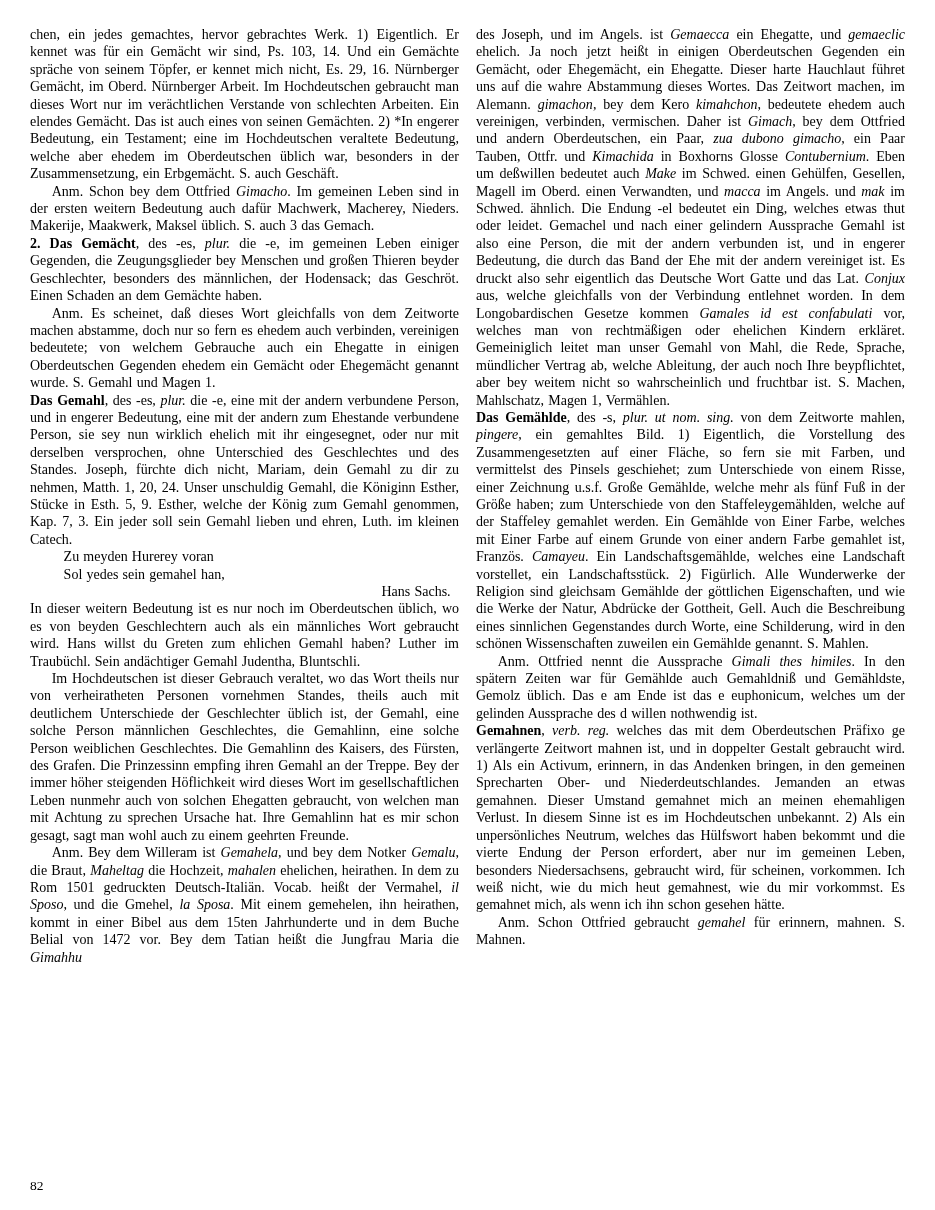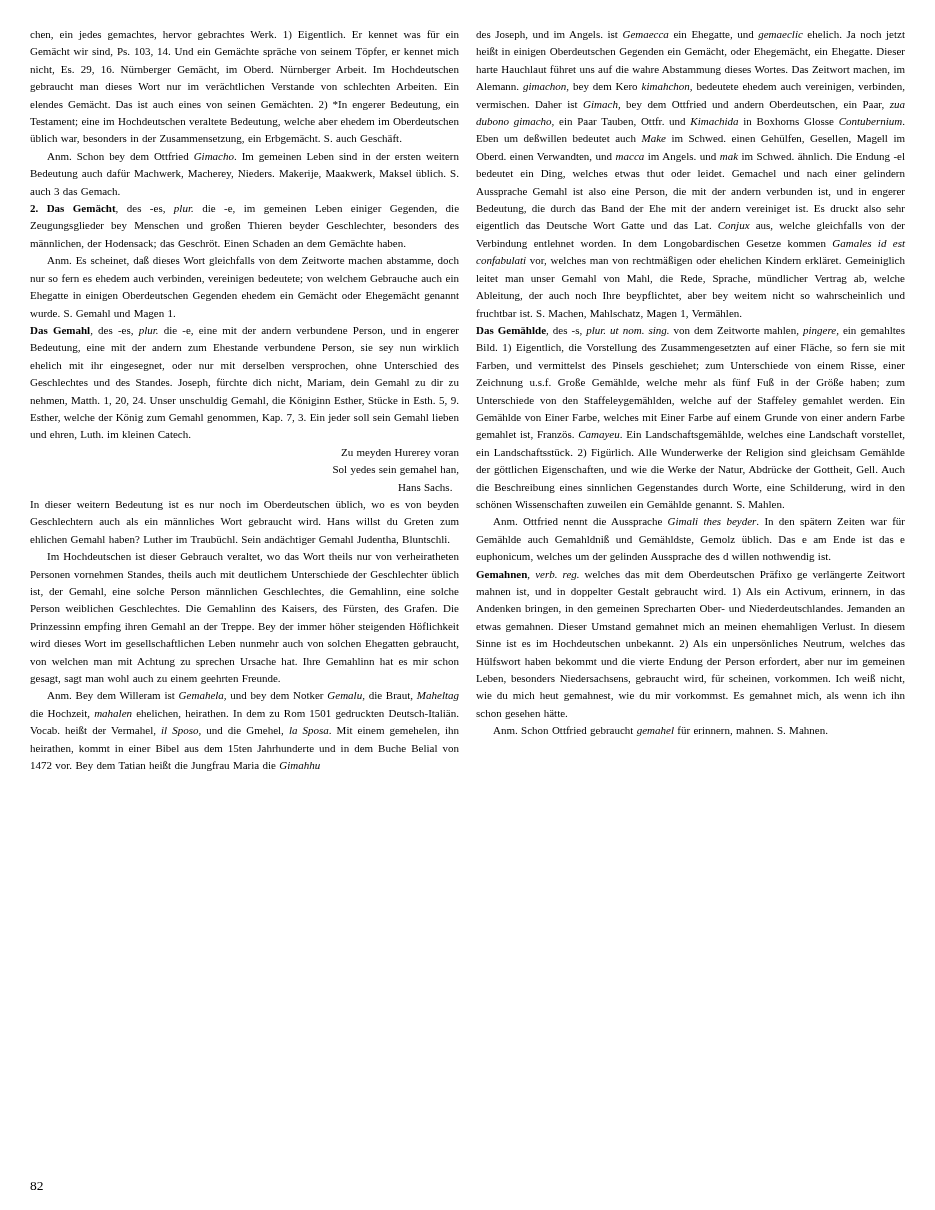--- a/index.html
+++ b/index.html
@@ -12,28 +12,28 @@
     font-family: "Liberation Serif", "DejaVu Serif", serif;
     position: relative;
     padding: 26px 30px 0 30px;
     overflow: hidden;
   }
   .columns { display: flex; gap: 17px; }
   .col {
     flex: 1 1 0;
     min-width: 0;
     text-align: justify;
-    font-size: 11px;
+    font-size: 14px;
     line-height: 17.4px;
     word-spacing: 0.05em;
     hyphens: auto;
   }
   p.para { margin: 0; }
   p.indent { text-indent: 1.55em; }
-  p.verse { margin-left: 2.4em; text-align: right; }
+  p.verse { margin-left: 2.4em; text-align: left; }
   p.attribution { text-align: right; padding-right: 0.6em; }
   .page-number {
     position: absolute;
     left: 30px;
     bottom: 16px;
     font-size: 13.5px;
     text-align: center;
   }
   b { font-weight: bold; }
   i { }
@@ -52,19 +52,19 @@
         <p class="para verse"><span>Zu meyden Hurerey voran</span></p>
         <p class="para verse"><span>Sol yedes sein gemahel han,</span></p>
         <p class="para attribution"><span>Hans Sachs.</span></p>
         <p class="para plain"><span>In dieser weitern Bedeutung ist es nur noch im Oberdeutschen üblich, wo es von beyden Geschlechtern auch als ein männliches Wort gebraucht wird. Hans willst du Greten zum ehlichen Gemahl haben? Luther im Traubüchl. Sein andächtiger Gemahl Judentha, Bluntschli.</span></p>
         <p class="para indent"><span>Im Hochdeutschen ist dieser Gebrauch veraltet, wo das Wort theils nur von verheiratheten Personen vornehmen Standes, theils auch mit deutlichem Unterschiede der Geschlechter üblich ist, der Gemahl, eine solche Person männlichen Geschlechtes, die Gemahlinn, eine solche Person weiblichen Geschlechtes. Die Gemahlinn des Kaisers, des Fürsten, des Grafen. Die Prinzessinn empfing ihren Gemahl an der Treppe. Bey der immer höher steigenden Höflichkeit wird dieses Wort im gesellschaftlichen Leben nunmehr auch von solchen Ehegatten gebraucht, von welchen man mit Achtung zu sprechen Ursache hat. Ihre Gemahlinn hat es mir schon gesagt, sagt man wohl auch zu einem geehrten Freunde.</span></p>
         <p class="para indent"><span>Anm. Bey dem Willeram ist </span><i>Gemahela</i><span>, und bey dem Notker </span><i>Gemalu</i><span>, die Braut, </span><i>Maheltag</i><span> die Hochzeit, </span><i>mahalen</i><span> ehelichen, heirathen. In dem zu Rom 1501 gedruckten Deutsch-Italiän. Vocab. heißt der Vermahel, </span><i>il Sposo</i><span>, und die Gmehel, </span><i>la Sposa</i><span>. Mit einem gemehelen, ihn heirathen, kommt in einer Bibel aus dem 15ten Jahrhunderte und in dem Buche Belial von 1472 vor. Bey dem Tatian heißt die Jungfrau Maria die </span><i>Gimahhu</i></p>
       </div>
     <div class="col">
         <p class="para plain"><span>des Joseph, und im Angels. ist </span><i>Gemaecca</i><span> ein Ehegatte, und </span><i>gemaeclic</i><span> ehelich. Ja noch jetzt heißt in einigen Oberdeutschen Gegenden ein Gemächt, oder Ehegemächt, ein Ehegatte. Dieser harte Hauchlaut führet uns auf die wahre Abstammung dieses Wortes. Das Zeitwort machen, im Alemann. </span><i>gimachon</i><span>, bey dem Kero </span><i>kimahchon</i><span>, bedeutete ehedem auch vereinigen, verbinden, vermischen. Daher ist </span><i>Gimach</i><span>, bey dem Ottfried und andern Oberdeutschen, ein Paar, </span><i>zua dubono gimacho</i><span>, ein Paar Tauben, Ottfr. und </span><i>Kimachida</i><span> in Boxhorns Glosse </span><i>Contubernium</i><span>. Eben um deßwillen bedeutet auch </span><i>Make</i><span> im Schwed. einen Gehülfen, Gesellen, Magell im Oberd. einen Verwandten, und </span><i>macca</i><span> im Angels. und </span><i>mak</i><span> im Schwed. ähnlich. Die Endung -el bedeutet ein Ding, welches etwas thut oder leidet. Gemachel und nach einer gelindern Aussprache Gemahl ist also eine Person, die mit der andern verbunden ist, und in engerer Bedeutung, die durch das Band der Ehe mit der andern vereiniget ist. Es druckt also sehr eigentlich das Deutsche Wort Gatte und das Lat. </span><i>Conjux</i><span> aus, welche gleichfalls von der Verbindung entlehnet worden. In dem Longobardischen Gesetze kommen </span><i>Gamales id est confabulati</i><span> vor, welches man von rechtmäßigen oder ehelichen Kindern erkläret. Gemeiniglich leitet man unser Gemahl von Mahl, die Rede, Sprache, mündlicher Vertrag ab, welche Ableitung, der auch noch Ihre beypflichtet, aber bey weitem nicht so wahrscheinlich und fruchtbar ist. S. Machen, Mahlschatz, Magen 1, Vermählen.</span></p>
         <p class="para plain"><b>Das Gemählde</b><span>, des -s, </span><i>plur. ut nom. sing.</i><span> von dem Zeitworte mahlen, </span><i>pingere</i><span>, ein gemahltes Bild. 1) Eigentlich, die Vorstellung des Zusammengesetzten auf einer Fläche, so fern sie mit Farben, und vermittelst des Pinsels geschiehet; zum Unterschiede von einem Risse, einer Zeichnung u.s.f. Große Gemählde, welche mehr als fünf Fuß in der Größe haben; zum Unterschiede von den Staffeleygemählden, welche auf der Staffeley gemahlet werden. Ein Gemählde von Einer Farbe, welches mit Einer Farbe auf einem Grunde von einer andern Farbe gemahlet ist, Französ. </span><i>Camayeu</i><span>. Ein Landschaftsgemählde, welches eine Landschaft vorstellet, ein Landschaftsstück. 2) Figürlich. Alle Wunderwerke der Religion sind gleichsam Gemählde der göttlichen Eigenschaften, und wie die Werke der Natur, Abdrücke der Gottheit, Gell. Auch die Beschreibung eines sinnlichen Gegenstandes durch Worte, eine Schilderung, wird in den schönen Wissenschaften zuweilen ein Gemählde genannt. S. Mahlen.</span></p>
-        <p class="para indent"><span>Anm. Ottfried nennt die Aussprache </span><i>Gimali thes beyder</i><span>. In den spätern Zeiten war für Gemählde auch Gemahldniß und Gemähldste, Gemolz üblich. Das e am Ende ist das e euphonicum, welches um der gelinden Aussprache des d willen nothwendig ist.</span></p>
+        <p class="para indent"><span>Anm. Ottfried nennt die Aussprache </span><i>Gimali thes himiles</i><span>. In den spätern Zeiten war für Gemählde auch Gemahldniß und Gemähldste, Gemolz üblich. Das e am Ende ist das e euphonicum, welches um der gelinden Aussprache des d willen nothwendig ist.</span></p>
         <p class="para plain"><b>Gemahnen</b><span>, </span><i>verb. reg.</i><span> welches das mit dem Oberdeutschen Präfixo ge verlängerte Zeitwort mahnen ist, und in doppelter Gestalt gebraucht wird. 1) Als ein Activum, erinnern, in das Andenken bringen, in den gemeinen Sprecharten Ober- und Niederdeutschlandes. Jemanden an etwas gemahnen. Dieser Umstand gemahnet mich an meinen ehemahligen Verlust. In diesem Sinne ist es im Hochdeutschen unbekannt. 2) Als ein unpersönliches Neutrum, welches das Hülfswort haben bekommt und die vierte Endung der Person erfordert, aber nur im gemeinen Leben, besonders Niedersachsens, gebraucht wird, für scheinen, vorkommen. Ich weiß nicht, wie du mich heut gemahnest, wie du mir vorkommst. Es gemahnet mich, als wenn ich ihn schon gesehen hätte.</span></p>
         <p class="para indent"><span>Anm. Schon Ottfried gebraucht </span><i>gemahel</i><span> für erinnern, mahnen. S. Mahnen.</span></p>
       </div>
   </div>
   <div class="page-number">82</div>
 </div>
 
 </body></html>

